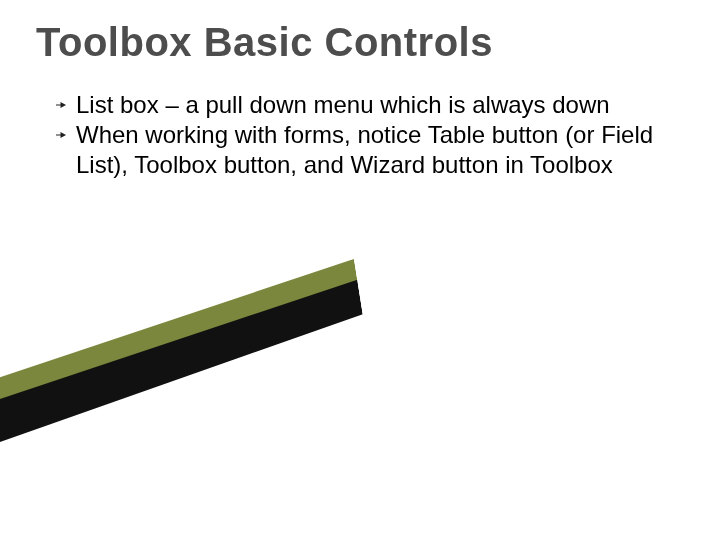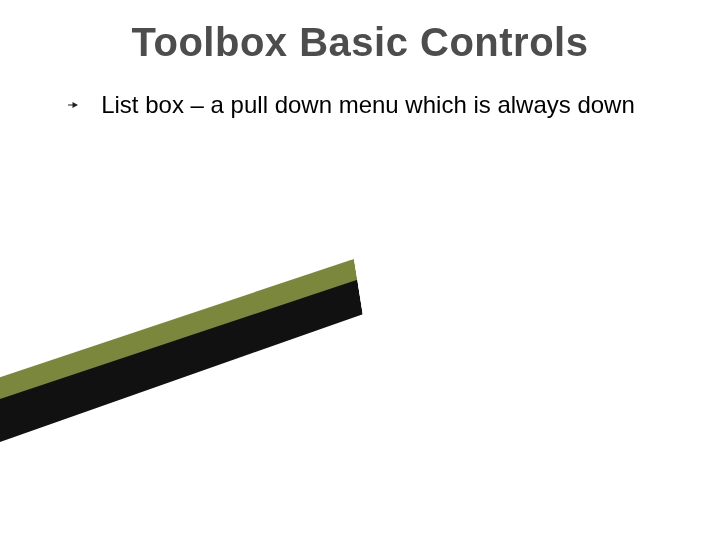--- a/index.html
+++ b/index.html
@@ -13,21 +13,20 @@
     overflow: hidden;
     position: relative;
   }
 
   .slide {
     position: relative;
     width: 720px;
     height: 436px;
     box-sizing: border-box;
     padding: 18px 36px 0 36px;
-    text-align: center;
   }
 
   .title {
     font-size: 40px;
     font-weight: 700;
     letter-spacing: 0.5px;
     margin: 2px 0 26px 0;
     color: #4d4d4d;
     line-height: 1.1;
   }
@@ -37,21 +36,21 @@
     margin: 0 24px 0 20px;
     padding: 0;
   }
 
   ul.bullets li {
     position: relative;
     font-size: 24px;
     line-height: 1.25;
     color: #000;
     padding-left: 20px;
-    margin: 12px;
+    margin: 0;
     font-weight: 500;
   }
 
   ul.bullets li::before {
     content: "";
     position: absolute;
     left: 0;
     top: 12px;
     width: 10px;
     height: 6px;
@@ -87,17 +86,18 @@
 </style>
 </head>
 <body>
 
 <div class="slide">
 
   <h1 class="title">Toolbox Basic Controls</h1>
 
   <ul class="bullets">
     <li>List box – a pull down menu which is always down</li>
+    <li>When working with forms, notice Table button (or Field List), Toolbox button, and Wizard button in Toolbox</li>
   </ul>
 
   <div class="shard-olive"></div>
   <div class="shard-dark"></div>
 </div>
 
 </body></html>

